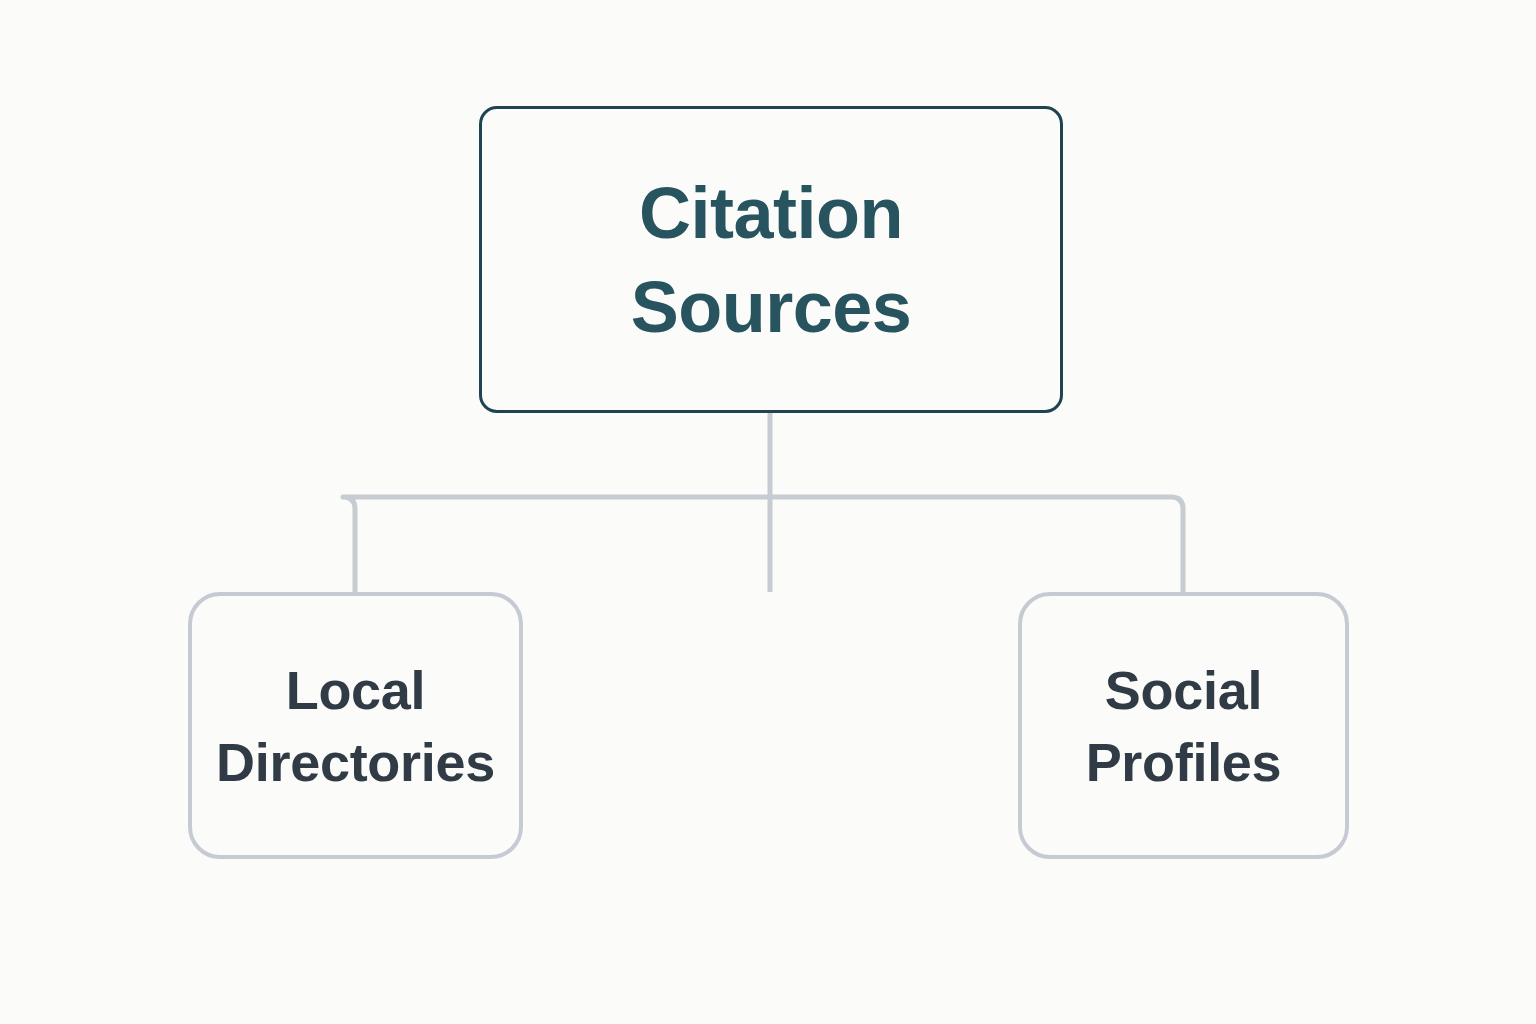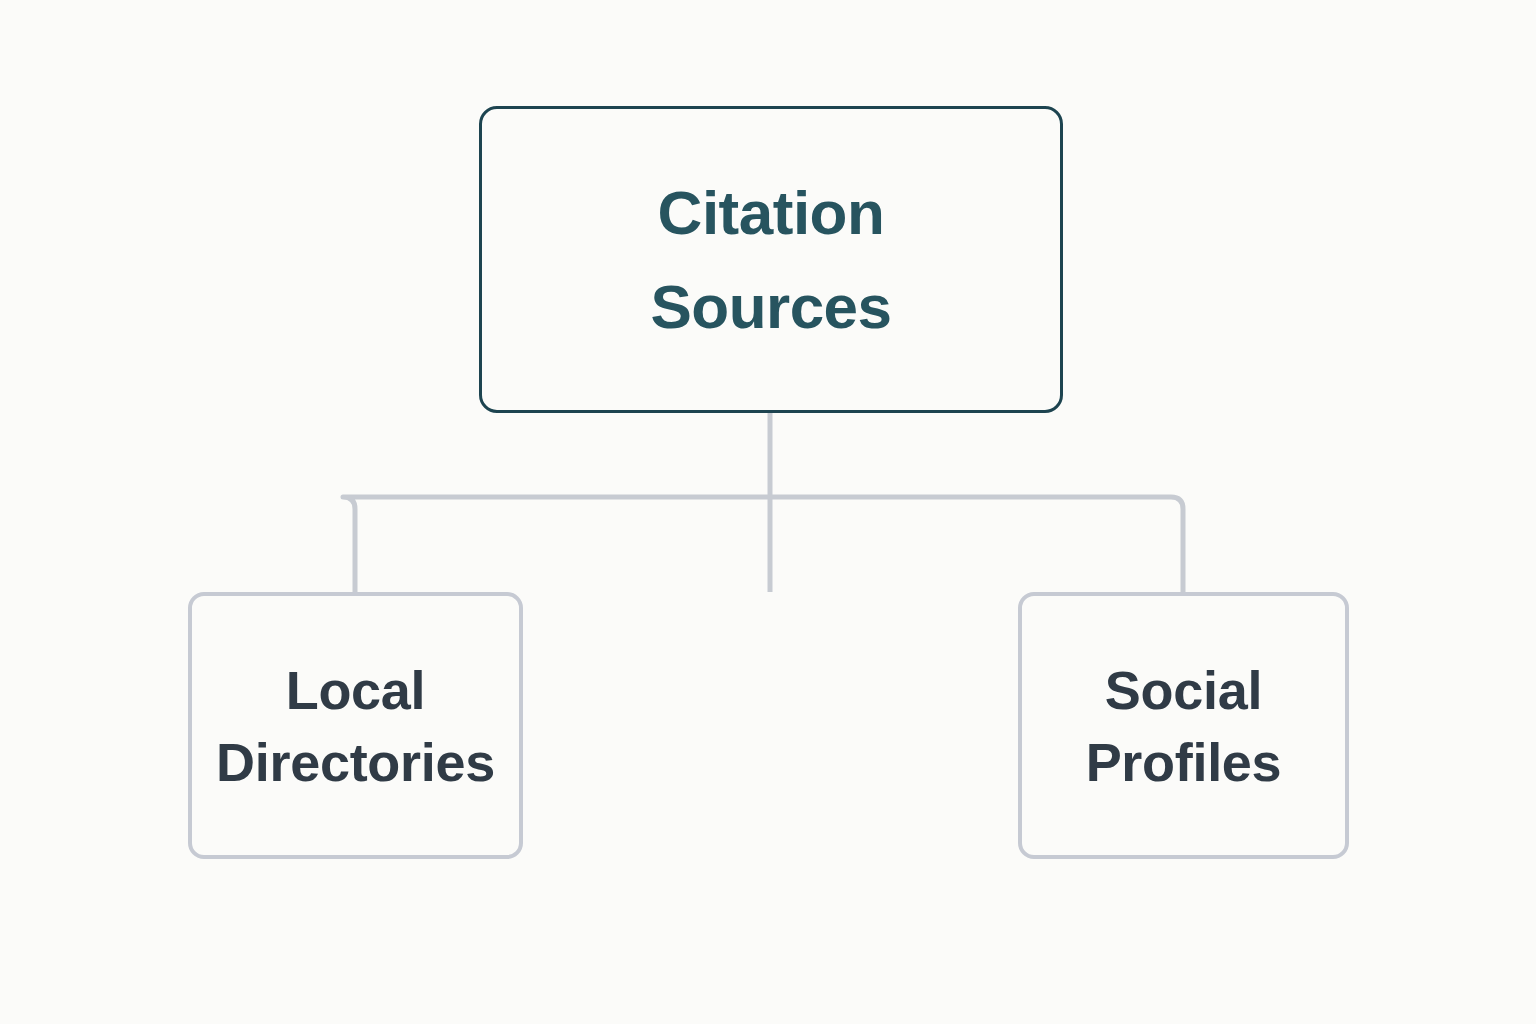--- a/index.html
+++ b/index.html
@@ -41,29 +41,29 @@
   .node-root {
     left: 479px;
     top: 106px;
     width: 584px;
     height: 307px;
     border: 3.5px solid #1d4450;
     border-radius: 18px;
   }
   .node-root .node-label {
     color: #27545f;
-    font-size: 62px;
+    font-size: 72px;
     font-weight: bold;
     line-height: 94px;
     letter-spacing: -0.5px;
     white-space: pre-line;
   }
   .node-child {
     border: 4px solid #c6cad3;
-    border-radius: 16px;
+    border-radius: 32px;
   }
   .node-child .node-label {
     color: #303b46;
     font-size: 54px;
     font-weight: bold;
     line-height: 72px;
     letter-spacing: -0.3px;
     white-space: pre-line;
   }
   #node-local-directories {

